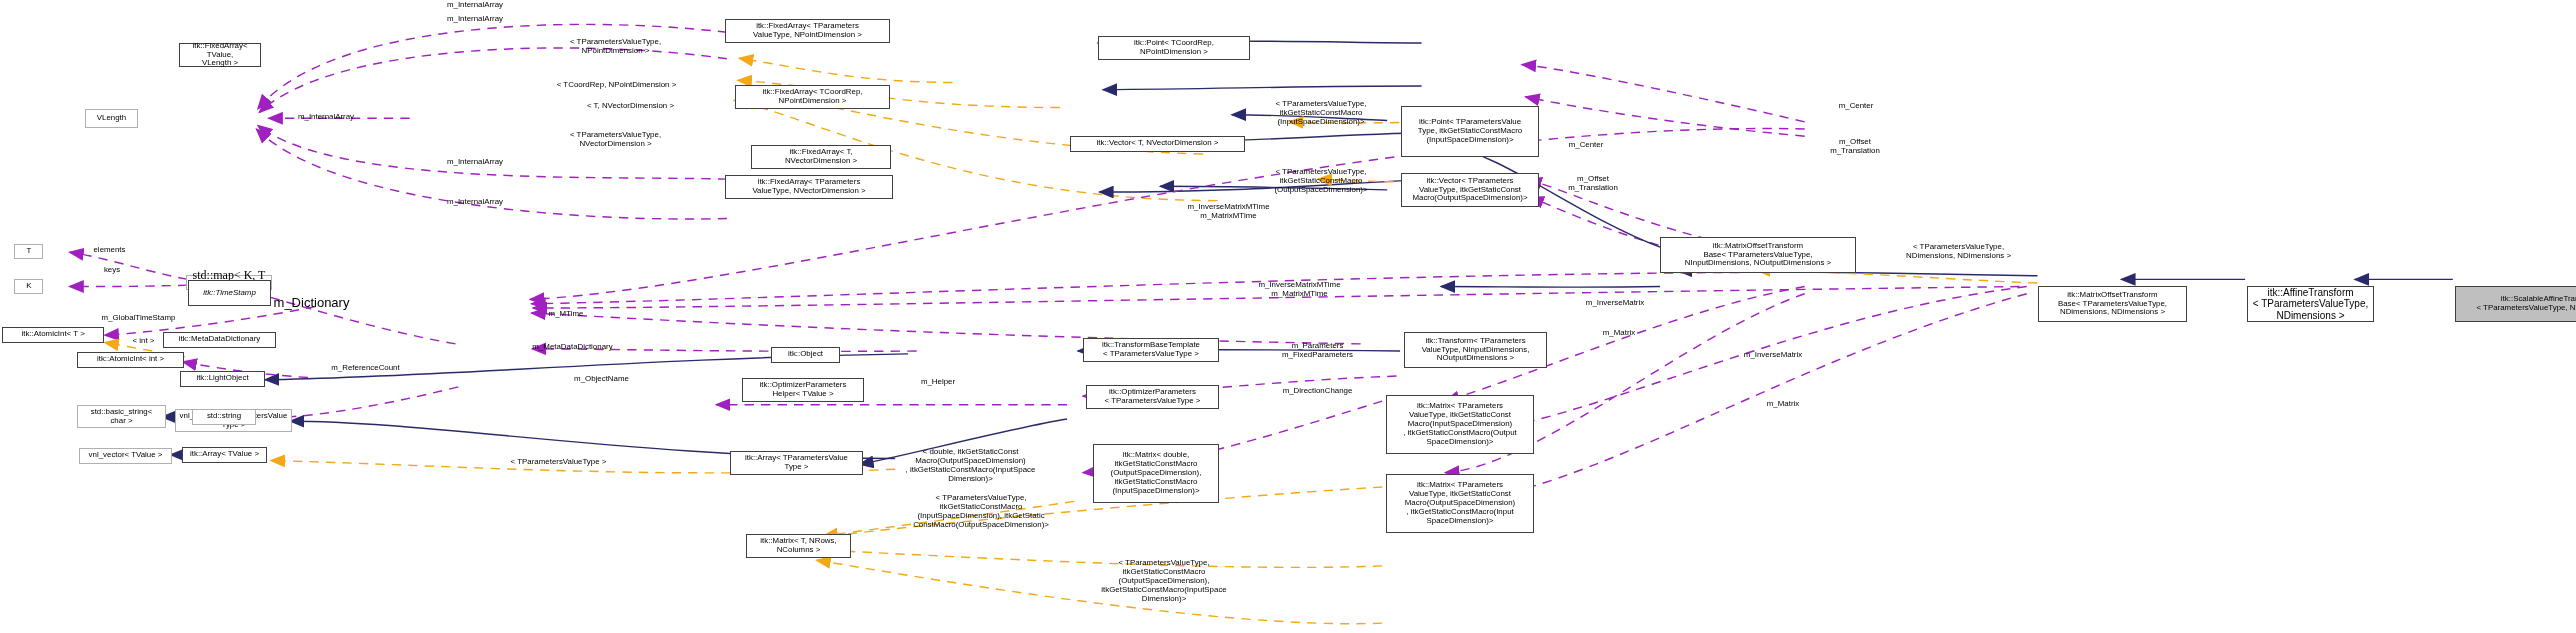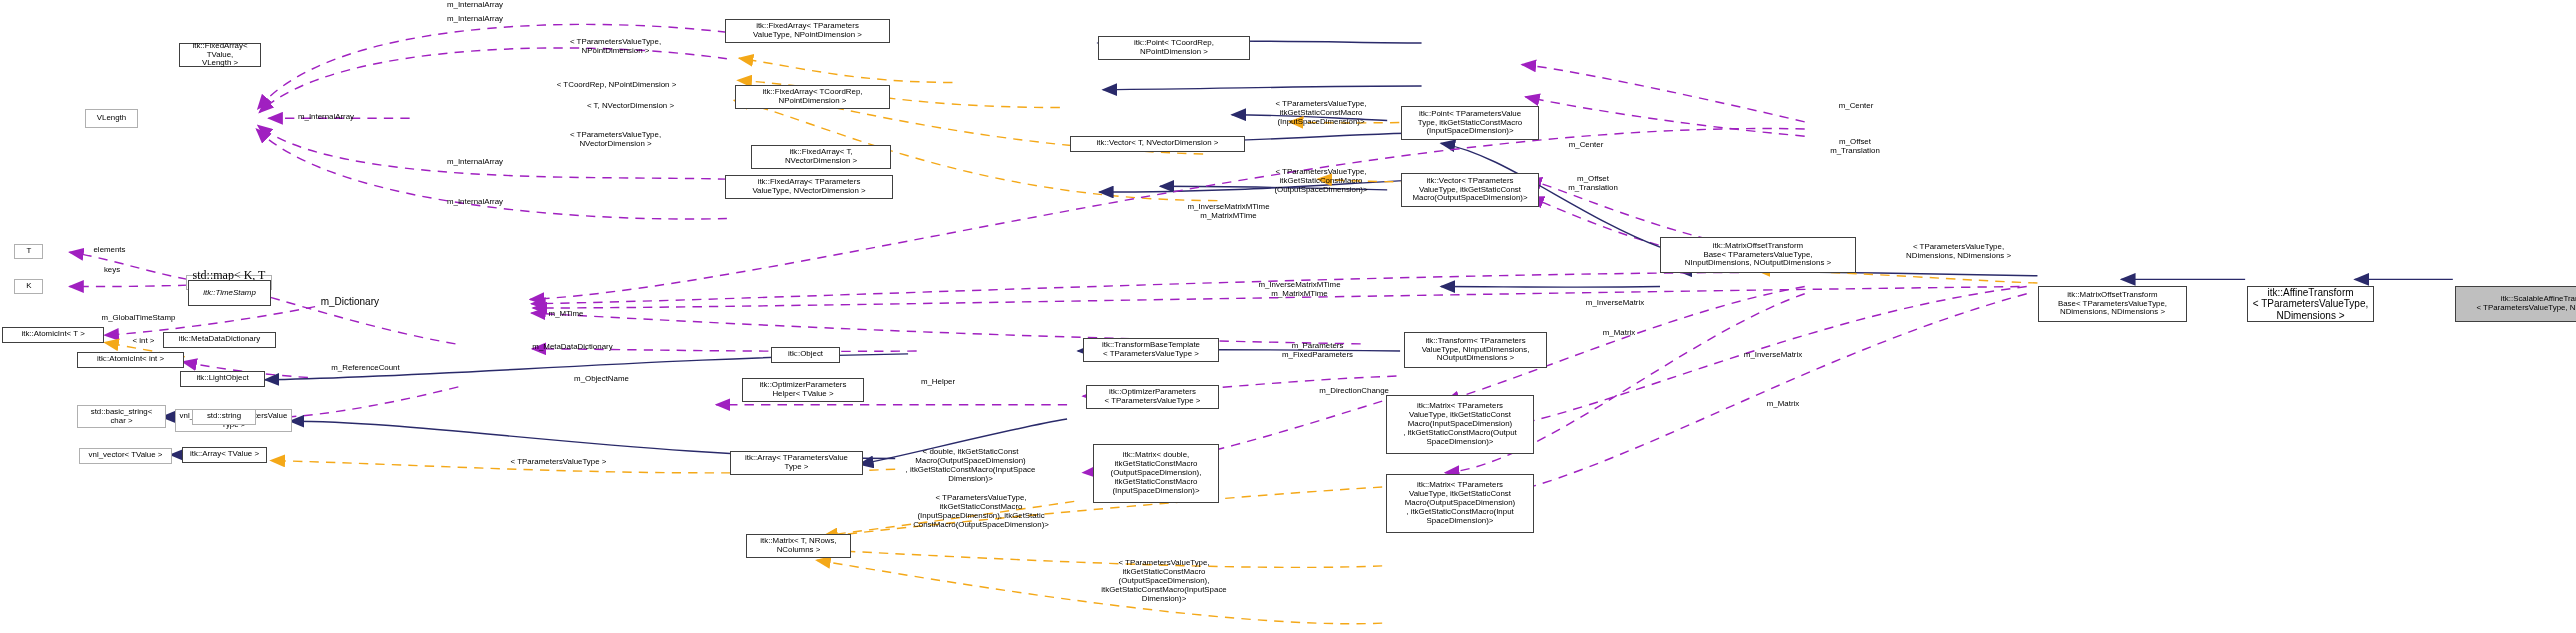--- a/index.html
+++ b/index.html
@@ -236,21 +236,21 @@
 NPointDimension &gt;</div>
   <div class="node heavy" style="left:751px; top:132px; width:140px; height:24px; font-size:7.9px;margin-top:13px;">itk::FixedArray&lt; T,
 NVectorDimension &gt;</div>
   <div class="node heavy" style="left:725px; top:175px; width:168px; height:24px; font-size:7.9px;">itk::FixedArray&lt; TParameters
 ValueType, NVectorDimension &gt;</div>
 
   <div class="node heavy" style="left:1098px; top:36px;  width:152px; height:24px; font-size:7.9px;">itk::Point&lt; TCoordRep,
 NPointDimension &gt;</div>
   <div class="node heavy" style="left:1070px; top:136px; width:175px; height:15.8px; font-size:7.9px;">itk::Vector&lt; T, NVectorDimension &gt;</div>
 
-  <div class="node heavy" style="left:1401px; top:106px; width:138px; height:34px; font-size:7.9px;">itk::Point&lt; TParametersValue
+  <div class="node heavy" style="left:1401px; top:106px; width:138px; height:51px; font-size:7.9px;">itk::Point&lt; TParametersValue
 Type, itkGetStaticConstMacro
 (InputSpaceDimension)&gt;</div>
   <div class="node heavy" style="left:1401px; top:173px; width:138px; height:34px; font-size:7.9px;">itk::Vector&lt; TParameters
 ValueType, itkGetStaticConst
 Macro(OutputSpaceDimension)&gt;</div>
 
   <div class="node heavy" style="left:1660px; top:237px; width:196px; height:36px; font-size:7.9px;">itk::MatrixOffsetTransform
 Base&lt; TParametersValueType,
 NInputDimensions, NOutputDimensions &gt;</div>
   <div class="node heavy" style="left:2038px; top:286px; width:149px; height:36px; font-size:7.9px;">itk::MatrixOffsetTransform
@@ -343,33 +343,33 @@
   <div class="edge-label" style="left:1146px; top:203px; width:165px; text-align:center; font-size:7.9px;">m_InverseMatrixMTime
 m_MatrixMTime</div>
   <div class="edge-label" style="left:1217px; top:281px; width:165px; text-align:center; font-size:7.9px;">m_InverseMatrixMTime
 m_MatrixMTime</div>
 
   <div class="edge-label" style="left:1876px; top:243px; width:165px; text-align:center; font-size:7.9px;">&lt; TParametersValueType,
 NDimensions, NDimensions &gt;</div>
 
   <div class="edge-label" style="left:70px;  top:246px; width:79px; text-align:center; font-size:7.9px;">elements</div>
   <div class="edge-label" style="left:80px; top:266px; width:64px;  text-align:center; font-size:7.9px;">keys</div>
-  <div class="edge-label" style="left:286px; top:296px; width:93px; text-align:right; font-size:10px;">m_Dictionary</div>
+  <div class="edge-label" style="left:265px; top:296px; width:93px; text-align:center; font-size:13px;">m_Dictionary</div>
   <div class="edge-label" style="left:74px; top:314px; width:129px; text-align:center; font-size:7.9px;">m_GlobalTimeStamp</div>
   <div class="edge-label" style="left:115px; top:337px; width:57px;  text-align:center; font-size:7.9px;">&lt; int &gt;</div>
   <div class="edge-label" style="left:301px; top:364px; width:129px; text-align:center; font-size:7.9px;">m_ReferenceCount</div>
   <div class="edge-label" style="left:523px; top:310px; width:86px; text-align:center; font-size:7.9px;">m_MTime</div>
   <div class="edge-label" style="left:501px; top:343px; width:143px; text-align:center; font-size:7.9px;">m_MetaDataDictionary</div>
   <div class="edge-label" style="left:544px; top:375px; width:115px; text-align:center; font-size:7.9px;">m_ObjectName</div>
   <div class="edge-label" style="left:487px; top:458px; width:143px; text-align:center; font-size:7.9px;">&lt; TParametersValueType &gt;</div>
   <div class="edge-label" style="left:895px; top:378px; width:86px; font-size:7.9px;">m_Helper</div>
 
   <div class="edge-label" style="left:1246px; top:342px; width:143px; text-align:center; font-size:7.9px;">m_Parameters
 m_FixedParameters</div>
-  <div class="edge-label" style="left:1246px; top:387px; width:143px; text-align:right; font-size:7.9px;">m_DirectionChange</div>
+  <div class="edge-label" style="left:1246px; top:387px; width:143px; text-align:center; font-size:7.9px;">m_DirectionChange</div>
 
   <div class="edge-label" style="left:881px; top:448px; width:179px; text-align:center; font-size:7.9px;">&lt; double, itkGetStaticConst
 Macro(OutputSpaceDimension)
 , itkGetStaticConstMacro(InputSpace
 Dimension)&gt;</div>
   <div class="edge-label" style="left:888px; top:494px; width:186px; text-align:center; font-size:7.9px;">&lt; TParametersValueType,
 itkGetStaticConstMacro
 (InputSpaceDimension), itkGetStatic
 ConstMacro(OutputSpaceDimension)&gt;</div>
   <div class="edge-label" style="left:1071px; top:559px; width:186px; text-align:center; font-size:7.9px;">&lt; TParametersValueType,

